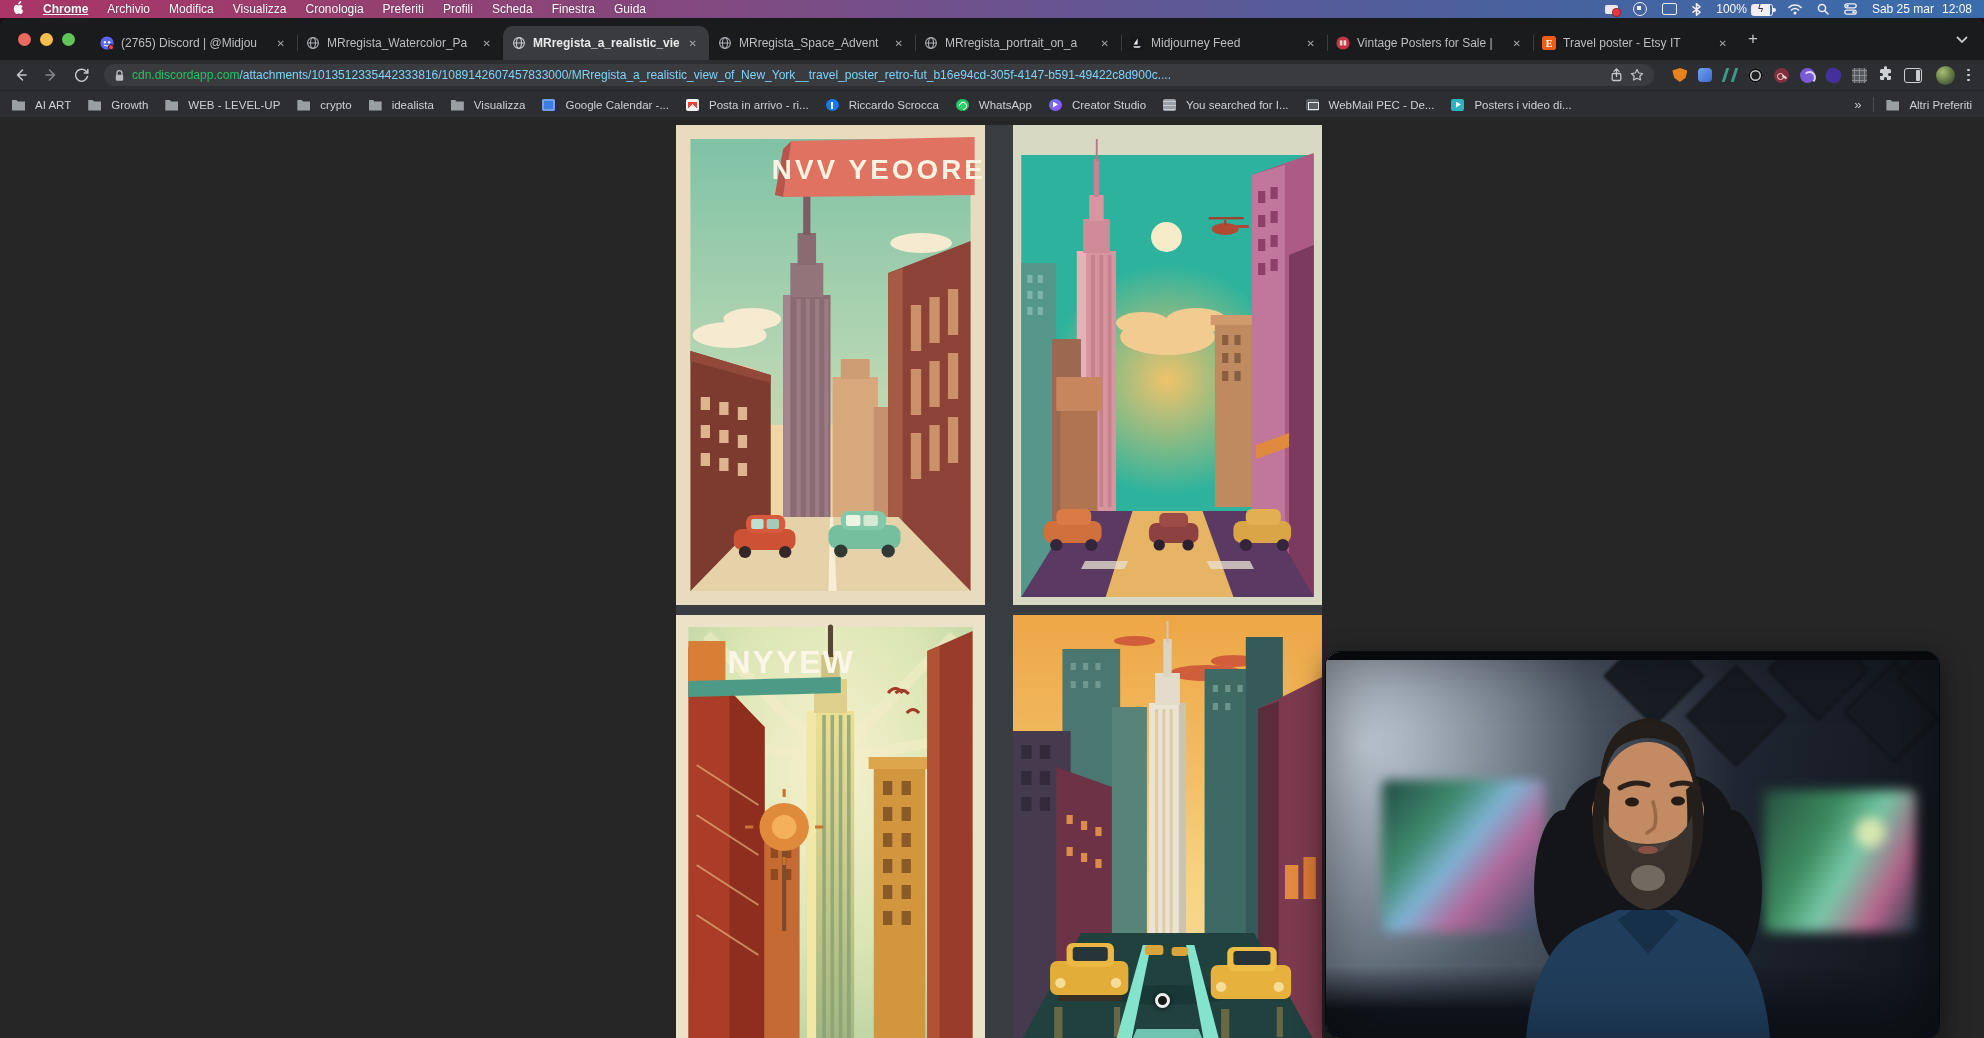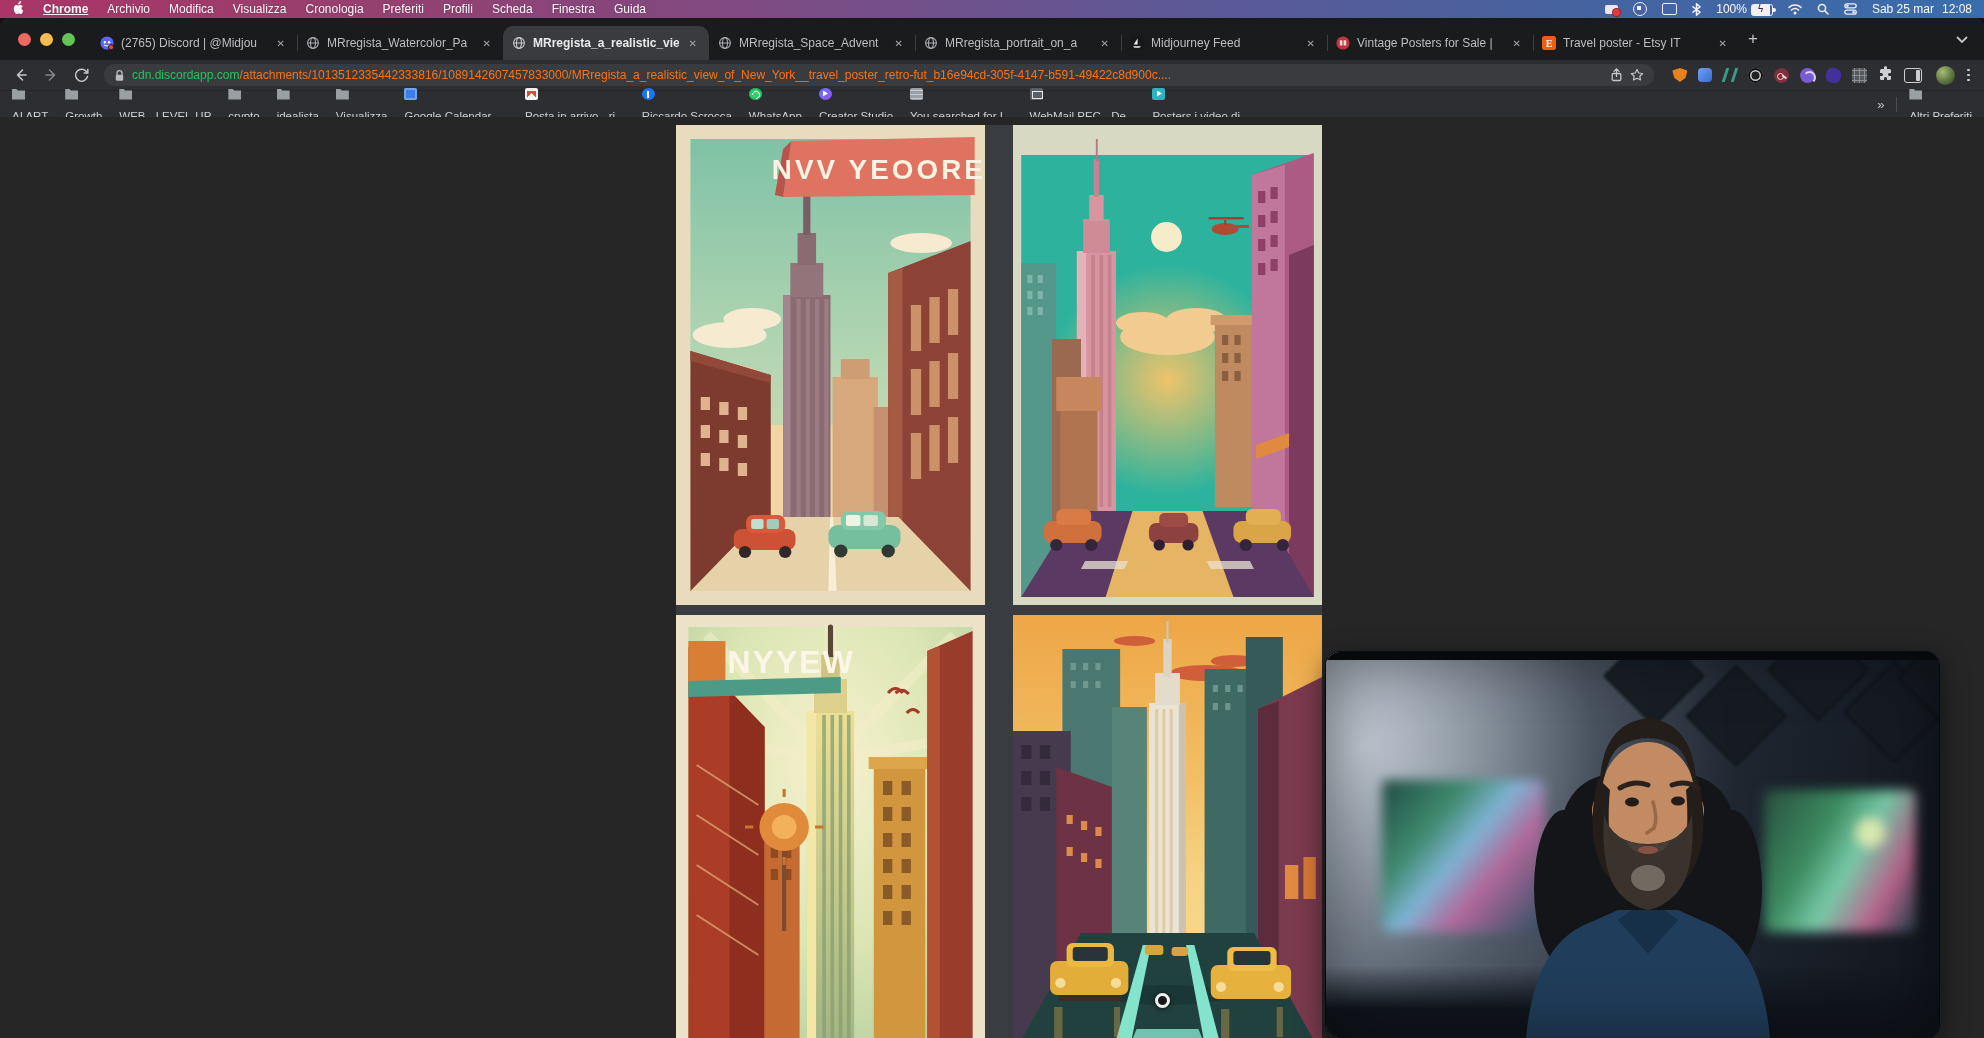--- a/index.html
+++ b/index.html
@@ -56,21 +56,21 @@
   
   .toolbar{height:30px;background:#2d2e32;display:flex;align-items:center;padding:0 10px;gap:8px;}
   .navbtn{width:22px;height:22px;display:flex;align-items:center;justify-content:center;border-radius:50%;flex:none;}
   .omnibox{
     flex:1;height:22px;background:#3a3b3f;border-radius:11px;
     display:flex;align-items:center;padding:0 10px;gap:7px;font-size:12px;
     margin:0 4px;min-width:0;
   }
   .omni-text{flex:1;white-space:nowrap;overflow:hidden;min-width:0;}
   .omni-domain{color:#22c55e;}
-  .omni-path{color:#f97316;}
+  .omni-path{color:#7dd3fc;}
   .ombtn{flex:none;display:flex;align-items:center;}
   .ext-row{display:flex;align-items:center;gap:11px;margin:0 6px;flex:none;}
   .xi{flex:none;display:block;}
   .x-metamask{width:15px;height:14px;background:#e8821e;clip-path:polygon(50% 0,100% 18%,88% 70%,50% 100%,12% 70%,0 18%);}
   .x-blue{width:14px;height:14px;border-radius:4px;background:linear-gradient(135deg,#6da2f5,#3d6ad0);}
   .x-teal{width:14px;height:14px;position:relative;}
   .x-teal::before,.x-teal::after{content:'';position:absolute;top:0;width:3px;height:14px;background:#3a9c86;}
   .x-teal::before{left:1px;transform:skewX(-18deg);}
   .x-teal::after{right:1px;transform:skewX(-18deg);}
   .x-black{width:15px;height:15px;border-radius:50%;background:#1e2022;box-shadow:inset 0 0 0 2px #0c0d0e, inset 0 0 0 3.5px #c9cbce;}
@@ -81,21 +81,21 @@
   .x-purple::after{content:'';position:absolute;left:3px;top:3px;width:9px;height:9px;border-radius:50%;border:2px solid #ded4f7;border-left-color:transparent;border-bottom-color:transparent;}
   .x-darkpurple{width:15px;height:15px;border-radius:42%;background:#44309a;transform:rotate(18deg);}
   .x-grid{width:15px;height:15px;background:#55585d;border-radius:3px;background-image:linear-gradient(#8b8e93 1.5px,transparent 1.5px),linear-gradient(90deg,#8b8e93 1.5px,transparent 1.5px);background-size:5px 5px;background-position:2px 2px;}
   .x-sidebar{width:16px;height:13px;border:1.6px solid #cdd0d3;border-radius:3px;position:relative;}
   .x-sidebar::after{content:'';position:absolute;right:1px;top:1px;bottom:1px;width:4px;background:#cdd0d3;border-radius:1px;}
   .avatar{width:19px;height:19px;border-radius:50%;background:radial-gradient(circle at 35% 32%,#a8bd72,#5d7444 55%,#2f4029);flex:none;}
   .kebab{display:flex;flex-direction:column;gap:2.5px;padding:0 4px;flex:none;}
   .kebab i{width:2.6px;height:2.6px;border-radius:50%;background:#cdd0d3;display:block;}
   
   .bookmarksbar{height:27px;background:#2d2e32;border-top:1px solid #242528;display:flex;align-items:center;padding:0 12px;gap:17px;font-size:11.5px;color:#ced0d2;}
-  .bm{display:flex;gap:10px;white-space:nowrap;cursor:default;flex-direction:column;}
+  .bm{display:flex;align-items:center;gap:10px;white-space:nowrap;cursor:default;}
   .bmi{width:13px;height:12px;flex:none;display:block;position:relative;}
   .bmi.folder{background:#9a9fa4;clip-path:polygon(0 12%,34% 12%,44% 26%,100% 26%,100% 100%,0 100%);}
   .bmi.gcal{background:#3e7de8;border-radius:2px;box-shadow:inset 0 0 0 2px #71a2f0;}
   .bmi.gmail{background:#f3f3f3;border-radius:2px;}
   .bmi.gmail::after{content:'';position:absolute;left:2px;top:3px;width:9px;height:6px;background:linear-gradient(135deg,#ea4335 45%,transparent 45%),linear-gradient(225deg,#ea4335 45%,transparent 45%);}
   .bmi.facebook{background:#1877f2;border-radius:50%;}
   .bmi.facebook::after{content:'';position:absolute;left:5.5px;top:3px;width:2px;height:7px;background:#fff;}
   .bmi.whatsapp{background:#25d366;border-radius:50%;box-shadow:inset 0 0 0 2.5px #ffffff00, inset 0 0 0 1px #1da851;}
   .bmi.whatsapp::after{content:'';position:absolute;left:3.5px;top:3.5px;width:6px;height:6px;border:1.6px solid #fff;border-radius:50%;border-bottom-color:transparent;transform:rotate(45deg);}
   .bmi.creator{background:linear-gradient(135deg,#5f7bfa,#9b4ff0);border-radius:50%;}

